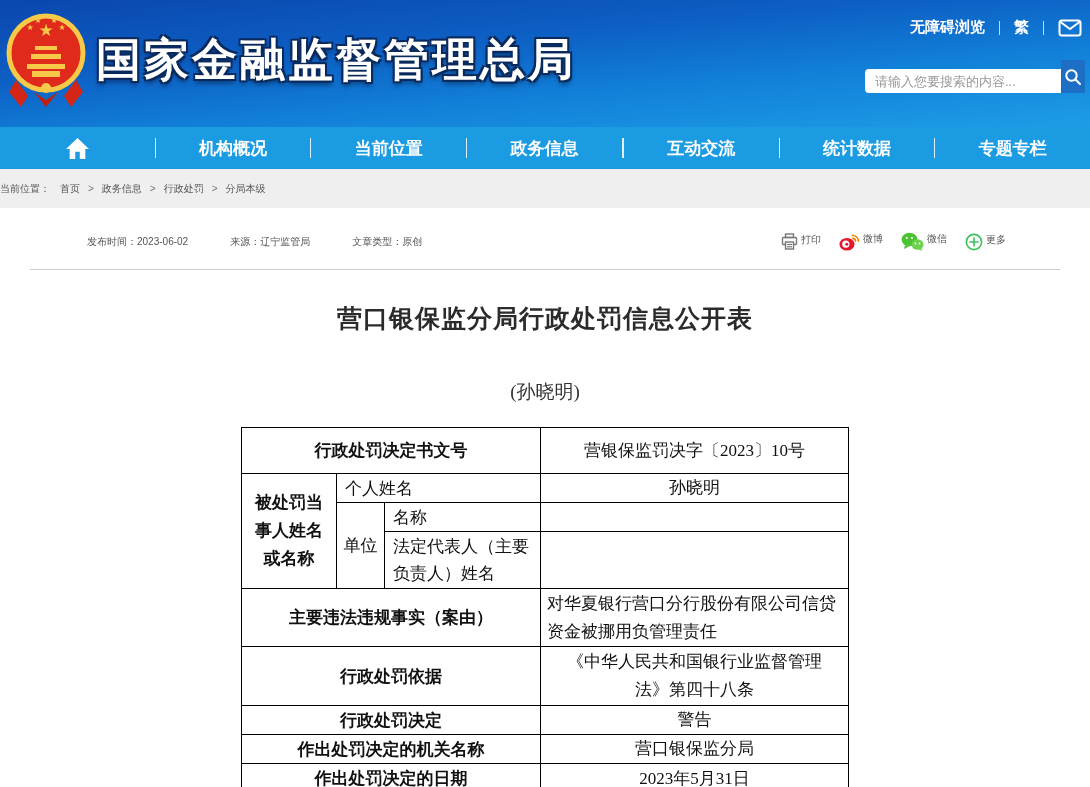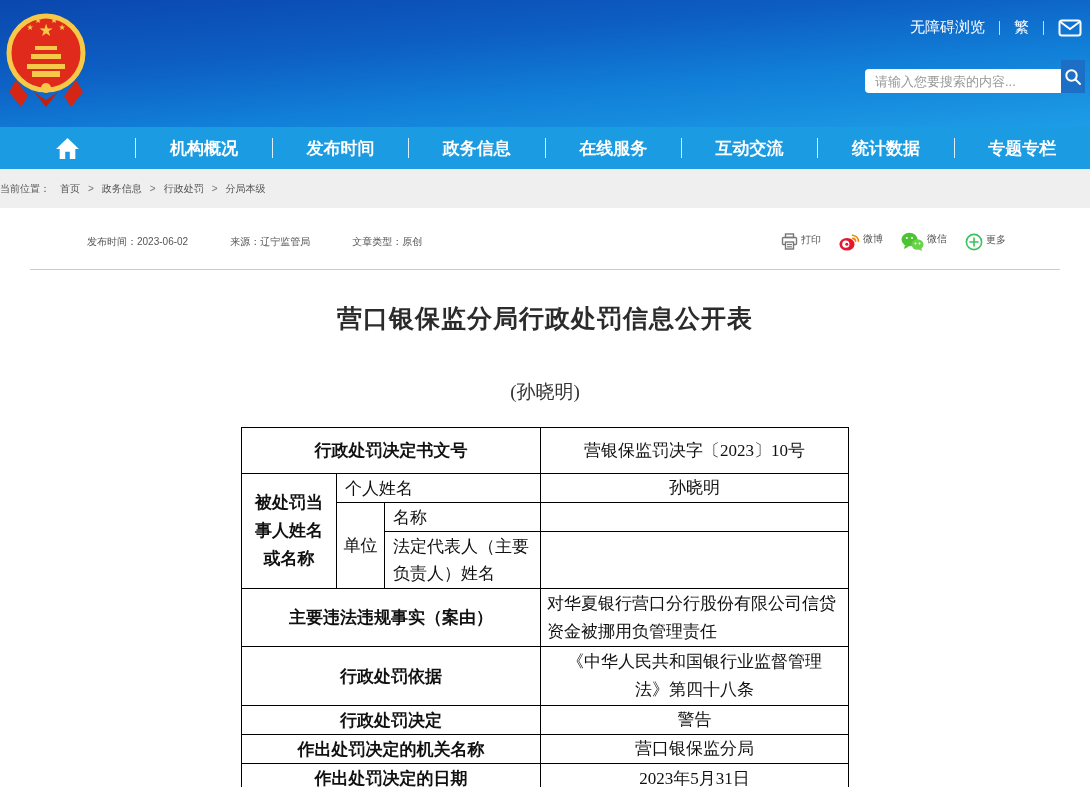--- a/index.html
+++ b/index.html
@@ -19,21 +19,21 @@
   .emblem { width:80px; height:100px; }
   .site-title {
     position:absolute; left:96px; top:30px;
     font-size:45px; font-weight:700; color:#fff; letter-spacing:3px; white-space:nowrap;
     text-shadow:-2px -2px 0 #0a2a5e, 2px -2px 0 #0a2a5e, -2px 2px 0 #0a2a5e, 2px 2px 0 #0a2a5e,
                  0 4px 5px rgba(0,0,20,.5);
   }
   .top-links {
     position:absolute; right:8px; top:18px;
     display:flex; align-items:center; gap:14px;
-    color:#fff; font-size:15px; font-weight:400;
+    color:#fff; font-size:15px; font-weight:700;
   }
   .top-links .tl { cursor:pointer; }
   .tl-sep { width:1px; height:14px; background:rgba(255,255,255,.75); }
   .mail-btn { display:flex; align-items:center; cursor:pointer; }
 
   .search-box {
     position:absolute; right:5px; top:60px;
     display:flex; width:220px; height:33px;
   }
   .search-input {
@@ -134,20 +134,21 @@
       <text x="56" y="22" font-size="8" fill="#f7c948" text-anchor="middle">★</text>
 
       <rect x="29" y="38" width="22" height="4" fill="#f7c948"></rect>
       <rect x="25" y="46" width="30" height="5" fill="#f7c948"></rect>
       <rect x="21" y="56" width="38" height="5" fill="#f7c948"></rect>
       <rect x="26" y="63" width="28" height="6" fill="#f7c948"></rect>
 
       <circle cx="40" cy="80" r="5" fill="#f7c948"></circle>
     </svg>
   </div>
+  <div class="site-title">国家金融监督管理总局</div>
 
   <div class="top-links">
     <span class="tl">无障碍浏览</span>
     <span class="tl-sep"></span>
     <span class="tl">繁</span>
     <span class="tl-sep"></span>
     <span class="mail-btn">
       <svg width="24" height="18" viewBox="0 0 24 18">
         <rect x="1.5" y="1.5" width="21" height="15" rx="2.5" fill="none" stroke="#fff" stroke-width="2"></rect>
         <polyline points="2.5,3 12,10 21.5,3" fill="none" stroke="#fff" stroke-width="2"></polyline>
@@ -169,25 +170,24 @@
 <div class="main-nav">
   <div class="nav-cell">
     <svg width="25" height="25" viewBox="0 0 24 24">
       <path d="M12 2 L23 12.5 H19.5 V22 H14.2 V15 H9.8 V22 H4.5 V12.5 H1 Z" fill="#fff"></path>
       <rect x="10.6" y="16.5" width="2.8" height="5.5" fill="#1b9ce2"></rect>
     </svg>
   </div>
   <span class="nav-sep"></span>
   <div class="nav-cell">机构概况</div>
   <span class="nav-sep"></span>
-  <div class="nav-cell">发布时间</div>
+  <div class="nav-cell">当前位置</div>
   <span class="nav-sep"></span>
   <div class="nav-cell">政务信息</div>
   <span class="nav-sep"></span>
-  <div class="nav-cell">在线服务</div>
   <span class="nav-sep"></span>
   <div class="nav-cell">互动交流</div>
   <span class="nav-sep"></span>
   <div class="nav-cell">统计数据</div>
   <span class="nav-sep"></span>
   <div class="nav-cell">专题专栏</div>
 </div>
 
 <div class="breadcrumb-bar">
   <span class="bc-label">当前位置：</span>

